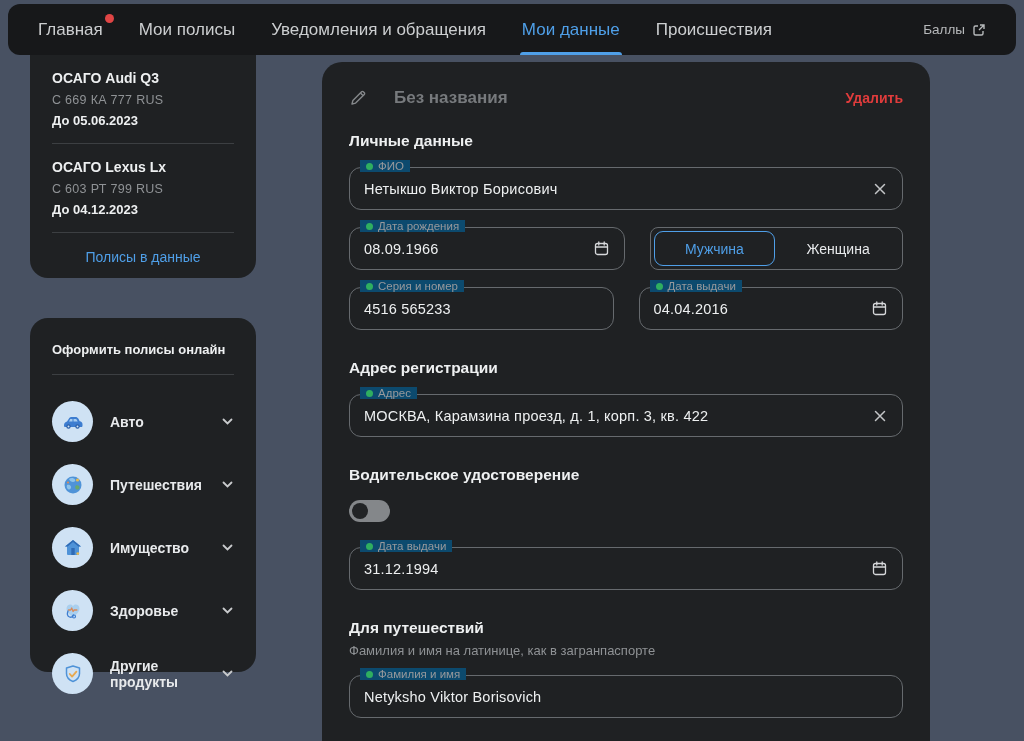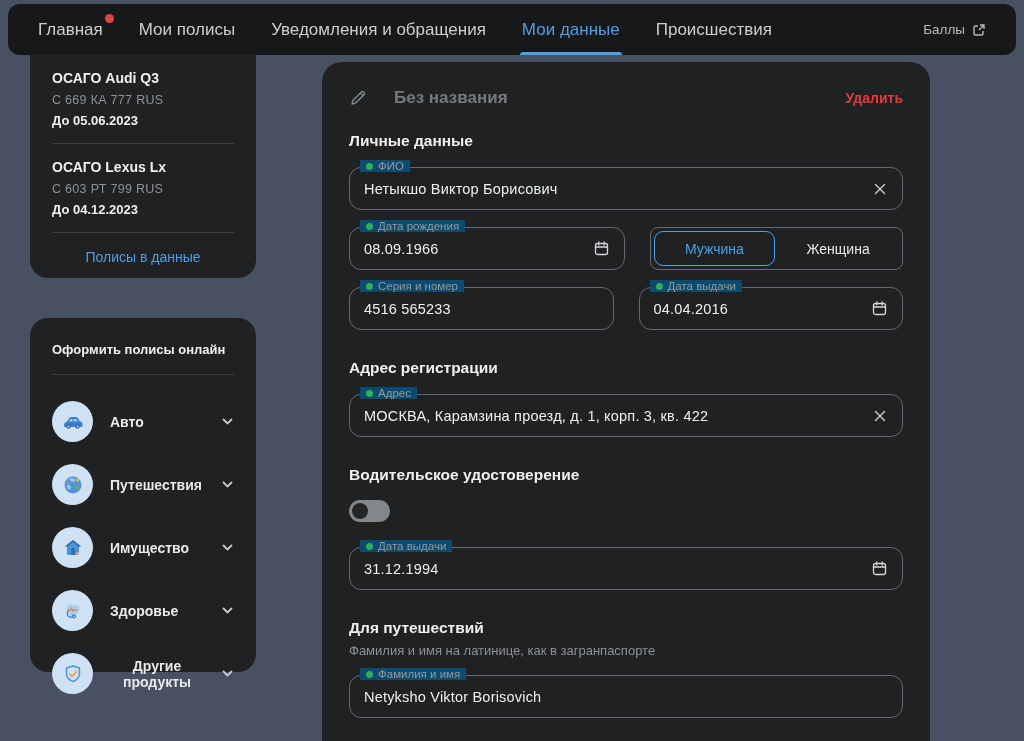--- a/index.html
+++ b/index.html
@@ -56,21 +56,21 @@
 
   .card-products { top: 318px; height: 354px; padding: 20px 22px; z-index: 5; }
   .products-title { font-size: 13px; font-weight: bold; color: #eef0f1; padding: 4px 0 2px; }
   .product-item {
     display: flex; align-items: center; gap: 17px; height: 63px; cursor: pointer;
   }
   .product-icon {
     width: 41px; height: 41px; border-radius: 50%; background: #cfe2f4;
     display: flex; align-items: center; justify-content: center; flex: none;
   }
-  .product-label { font-size: 14px; font-weight: 600; color: #e8eaec; text-align: center; }
+  .product-label { font-size: 14px; font-weight: 600; color: #e8eaec; }
   .product-chevron { margin-left: auto; color: #c9cbcd; display: flex; }
 
   
   .panel {
     position: absolute; left: 322px; top: 62px; width: 608px; height: 700px;
     background: #1f2123; border-radius: 20px; padding: 26px 27px; z-index: 5;
   }
   .panel-header { display: flex; align-items: center; gap: 27px; margin-bottom: 24px; }
   .panel-title { font-size: 17px; font-weight: bold; color: #777a7d; cursor: pointer; }
   .pencil { color: #85888b; display: flex; cursor: pointer; }

